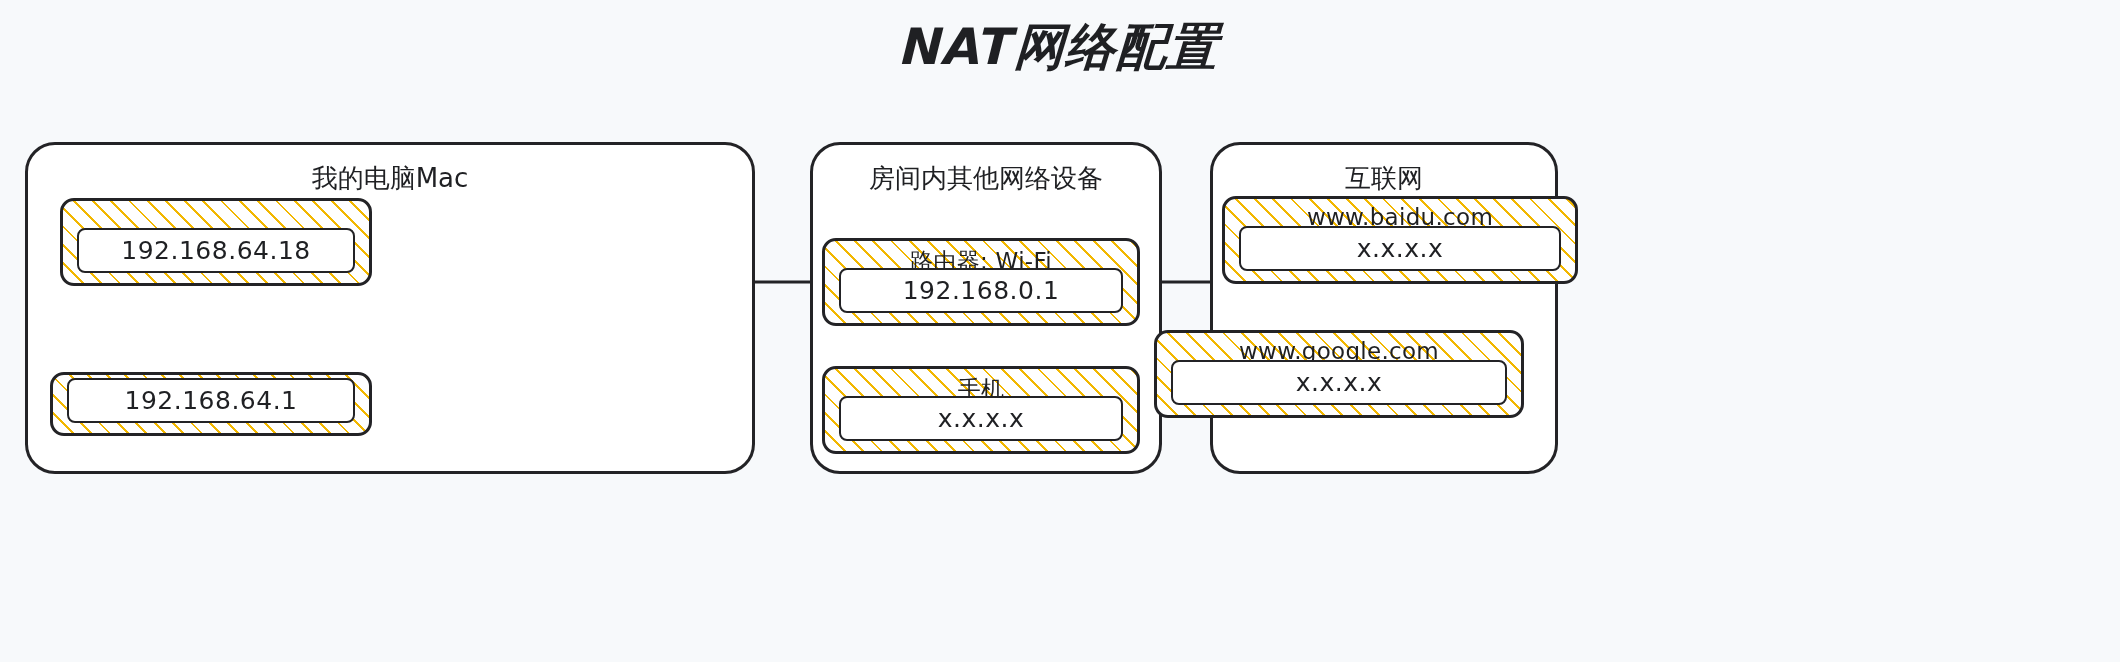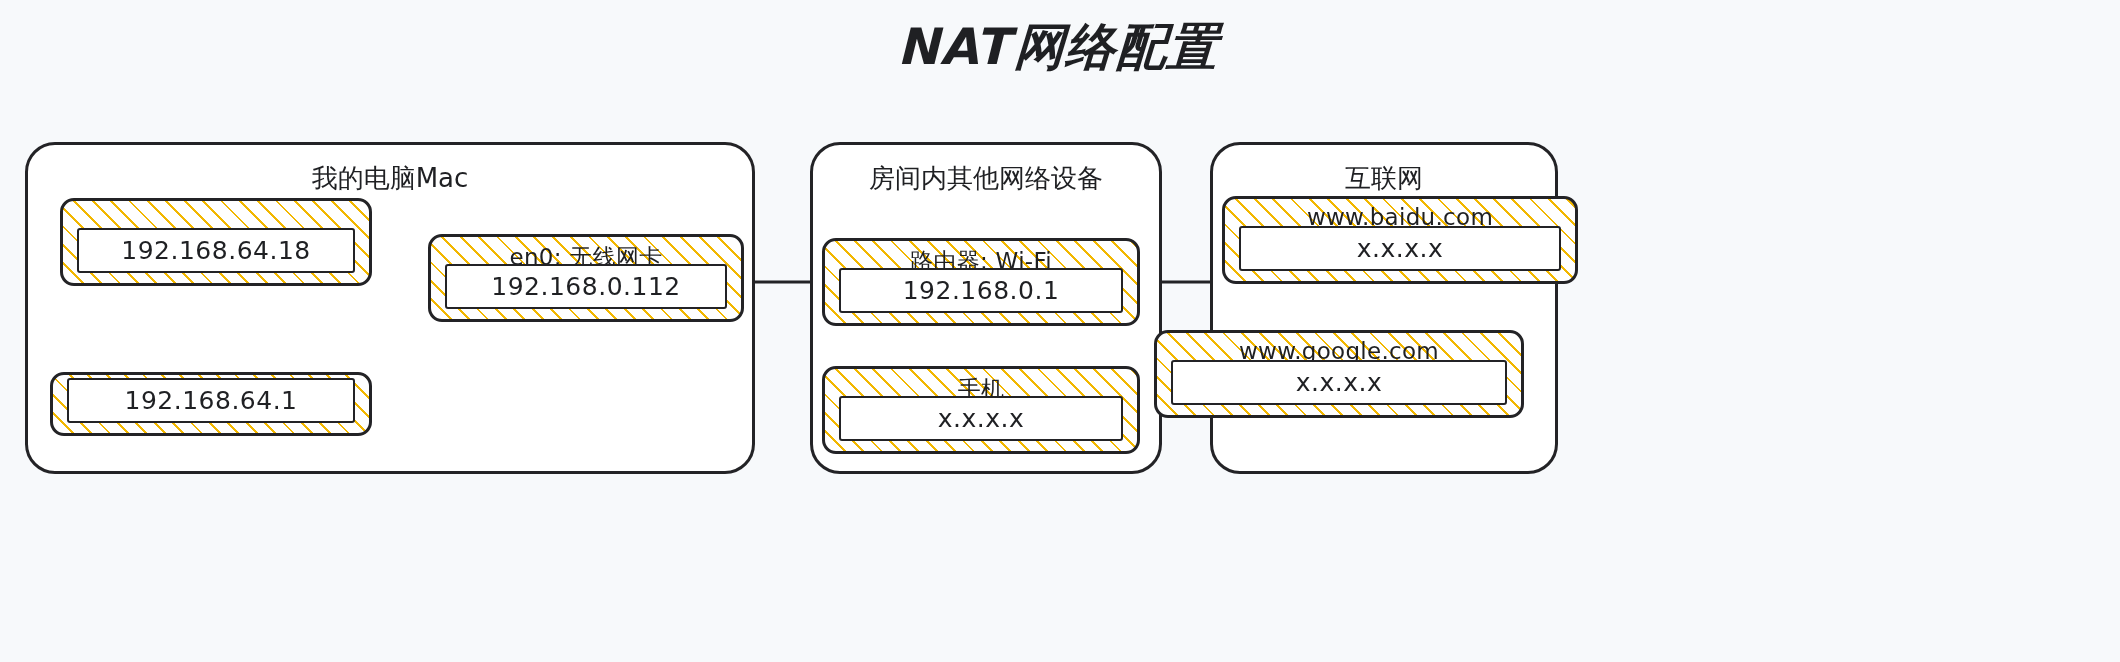--- a/index.html
+++ b/index.html
@@ -91,21 +91,21 @@
     letter-spacing: 0.3px;
   }
   .node-value {
     position: absolute;
     left: 14px;
     right: 14px;
     bottom: 10px;
     height: 45px;
     background: #ffffff;
     border: 2.5px solid #232326;
-    border-radius: 3px;
+    border-radius: 8px;
     box-sizing: border-box;
     display: flex;
     align-items: center;
     justify-content: center;
     font-size: 25px;
     color: #1f2023;
     font-family: "DejaVu Sans", sans-serif;
     letter-spacing: 0.5px;
   }
 
@@ -158,24 +158,20 @@
 
   <div class="node" id="node-linuxvm">
     <div class="node-value">192.168.64.18</div>
   </div>
 
   <div class="node" id="node-vnet8">
     <div class="node-label">vnet8</div>
     <div class="node-value">192.168.64.1</div>
   </div>
 
-  <div class="node" id="node-en0">
-    <div class="node-label">en0: 无线网卡</div>
-    <div class="node-value">192.168.0.112</div>
-  </div>
 
   <div class="node" id="node-router">
     <div class="node-label">路由器: Wi-Fi</div>
     <div class="node-value">192.168.0.1</div>
   </div>
 
   <div class="node" id="node-phone">
     <div class="node-label">手机</div>
     <div class="node-value">x.x.x.x</div>
   </div>

